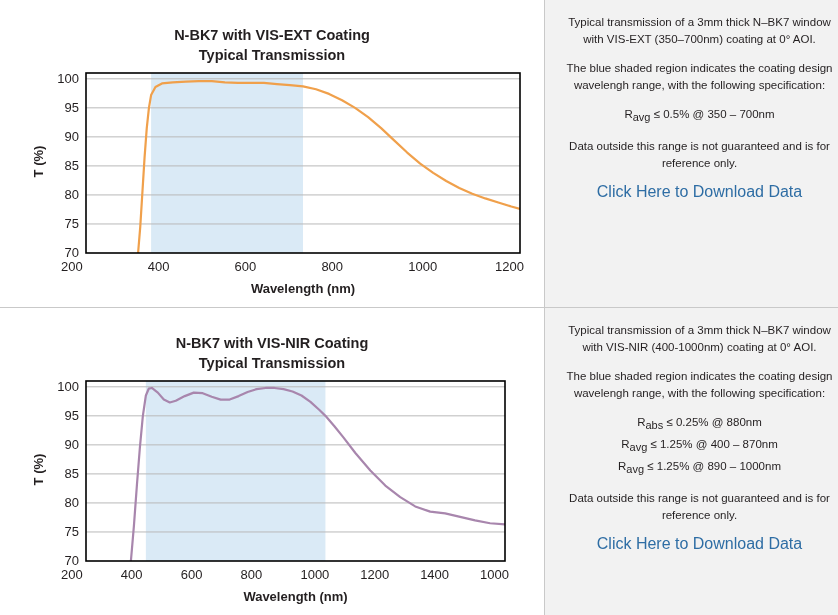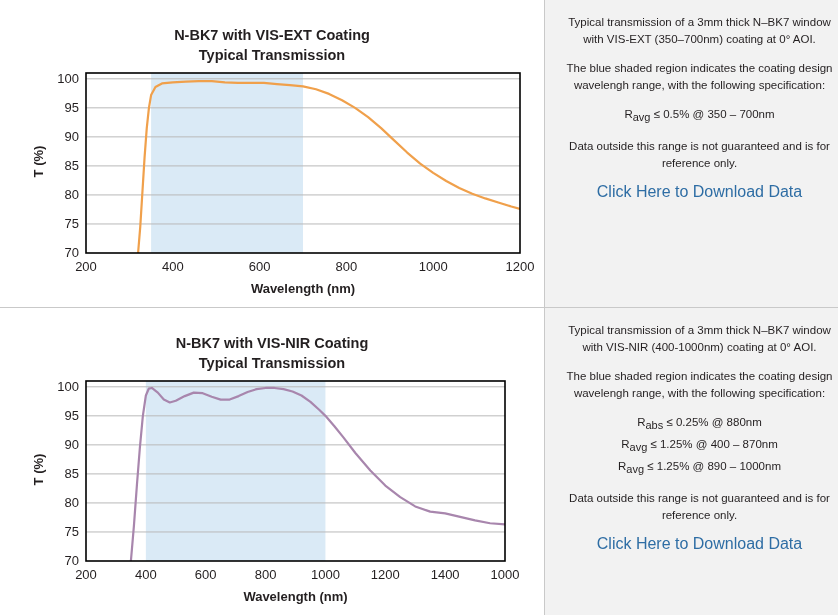--- a/index.html
+++ b/index.html
@@ -64,21 +64,21 @@
     text-align: center;
     white-space: nowrap;
   }
   .tick-label {
     position: absolute;
     font-size: 13px;
     white-space: nowrap;
     color: #231f20;
   }
   .ytick { text-align: right; }
-  .xtick { text-align: center; }
+  .xtick { }
 
   .info-text {
     font-size: 11.5px;
     line-height: 1.5;
     text-align: center;
     color: #231f20;
     margin: 0 0 11px 0;
   }
   .info-spec {
     font-size: 11.5px;

